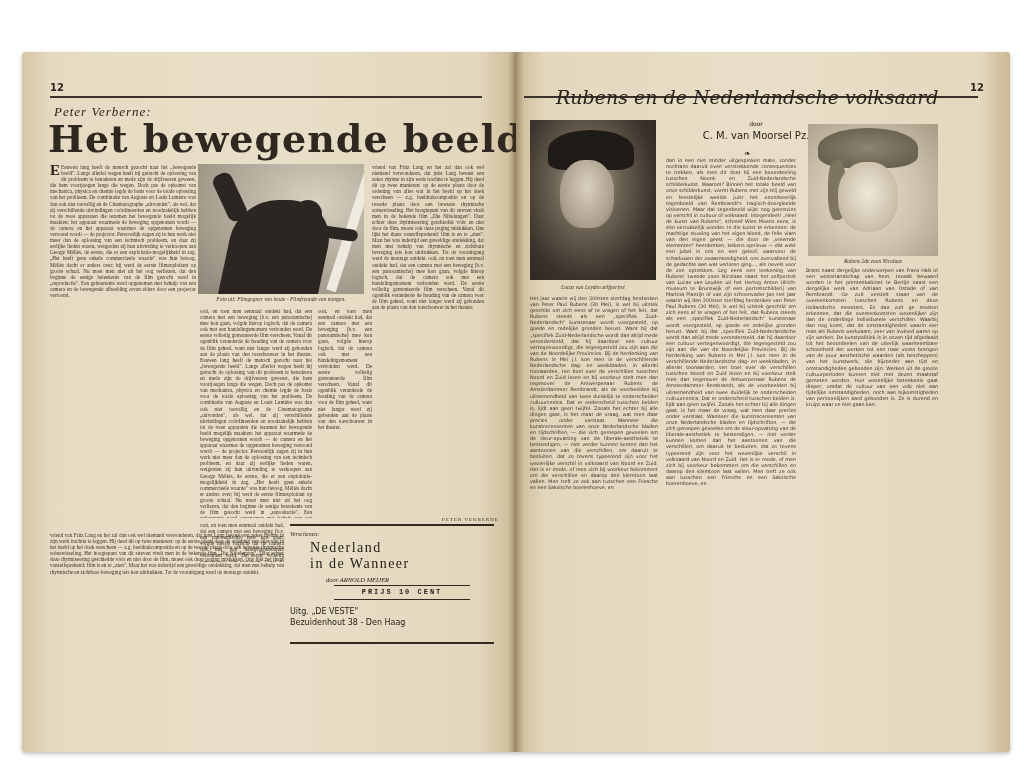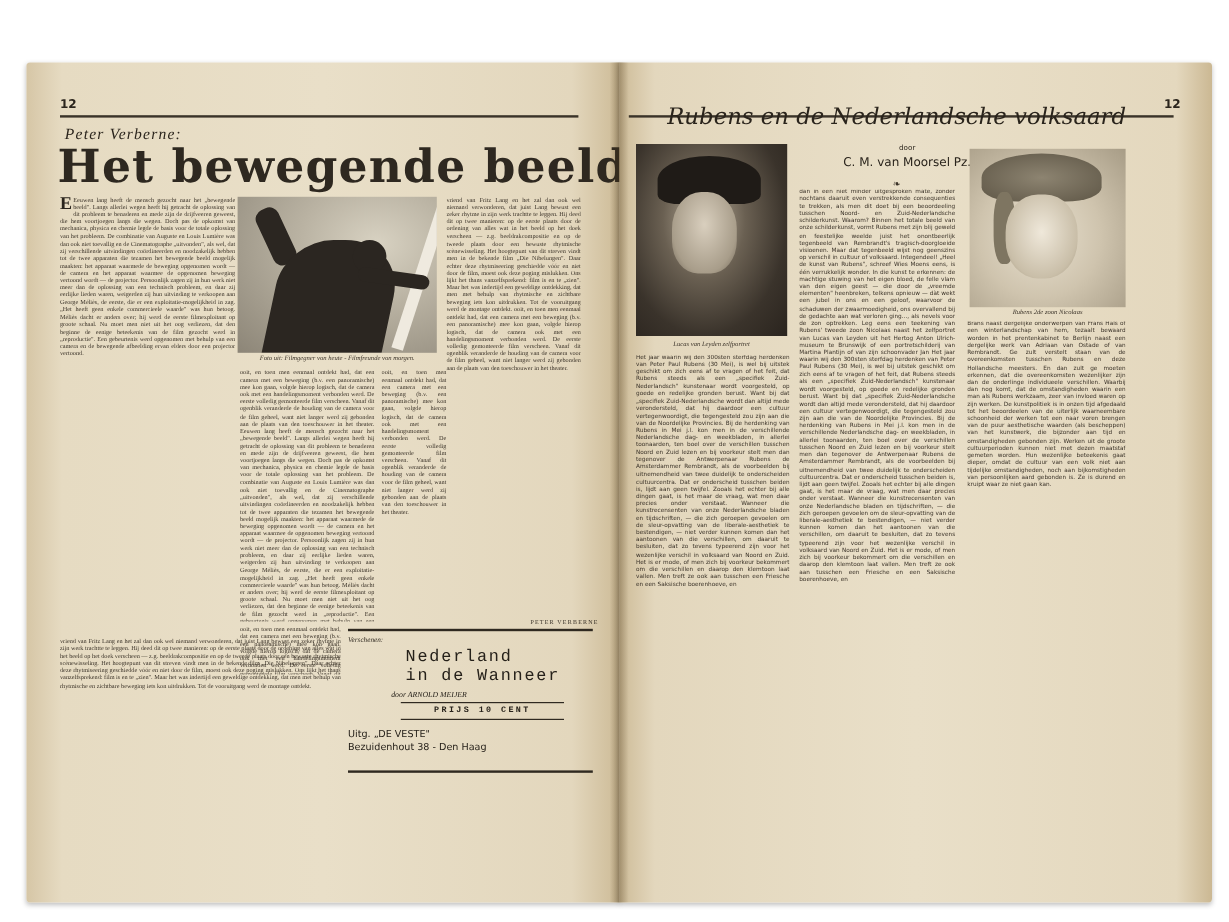--- a/index.html
+++ b/index.html
@@ -37,21 +37,21 @@
   .photo1 .arm2 { position:absolute; left:100px; top:62px; width:60px; height:12px; background:#2b2621; transform:rotate(8deg); border-radius:6px; }
   .photo1 .head { position:absolute; left:96px; top:36px; width:28px; height:28px; background:#2b2621; border-radius:50%; }
   .photo1 .beam { position:absolute; left:148px; top:0; width:10px; height:130px; background:#efeadf; transform:rotate(18deg); }
   .caption { position:absolute; font-style:italic; font-size:5.5px; color:#3a3228; text-align:center; }
   .signature { position:absolute; left:420px; top:465px; font-size:5px; letter-spacing:1px; color:#3a3228; }
 
   .ad { position:absolute; left:268px; top:472px; width:204px; height:118px; }
   .ad .topline, .ad .botline { position:absolute; left:0; width:204px; height:2px; background:#2f2920; }
   .ad .topline { top:0; } .ad .botline { top:118px; }
   .ad .label { position:absolute; left:0; top:7px; font-style:italic; font-size:6px; color:#2f2920; }
-  .ad .title { position:absolute; left:48px; top:16px; font-family:Liberation Mono, monospace; font-size:14px; line-height:16px; letter-spacing:1.5px; color:#26211a; }
+  .ad .title { position:absolute; left:20px; top:16px; font-family:Liberation Serif, serif; font-size:14px; line-height:16px; letter-spacing:1.5px; color:#26211a; }
   .ad .author { position:absolute; left:36px; top:52px; font-style:italic; font-size:6.5px; color:#26211a; }
   .ad .price { position:absolute; left:44px; top:61px; width:136px; height:13px; border-top:1px solid #2f2920; border-bottom:1px solid #2f2920;
     font-family:Liberation Mono, monospace; font-weight:bold; font-size:7px; letter-spacing:2px; text-align:center; line-height:13px; color:#26211a; }
   .ad .pub { position:absolute; left:0; top:82px; font-family:"DejaVu Sans", sans-serif; font-size:8px; line-height:11px; color:#26211a; }
 
   
   .rtitle { position:absolute; left:40px; top:34px; font-family:"DejaVu Serif", serif; font-style:italic; font-size:19px; color:#2a241c; white-space:nowrap; }
   .door { position:absolute; left:190px; top:68px; width:100px; text-align:center; font-family:"DejaVu Sans", sans-serif; font-size:6px; color:#2a241c; }
   .author2 { position:absolute; left:150px; top:78px; width:180px; text-align:center; font-family:"DejaVu Sans", sans-serif; font-size:10px; color:#2a241c; }
   .orn { position:absolute; left:228px; top:97px; font-size:8px; color:#3a3228; }

